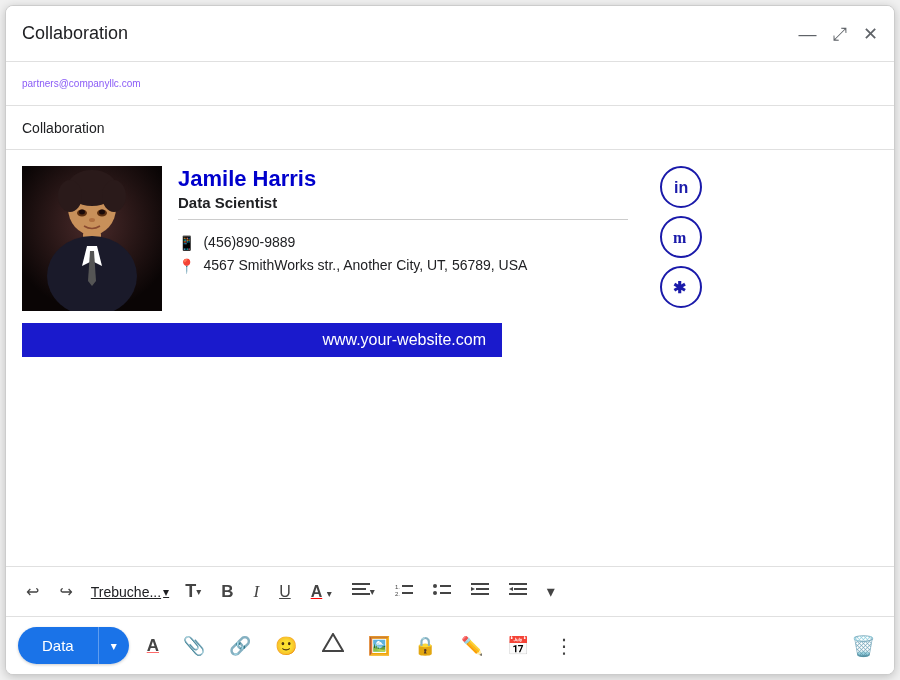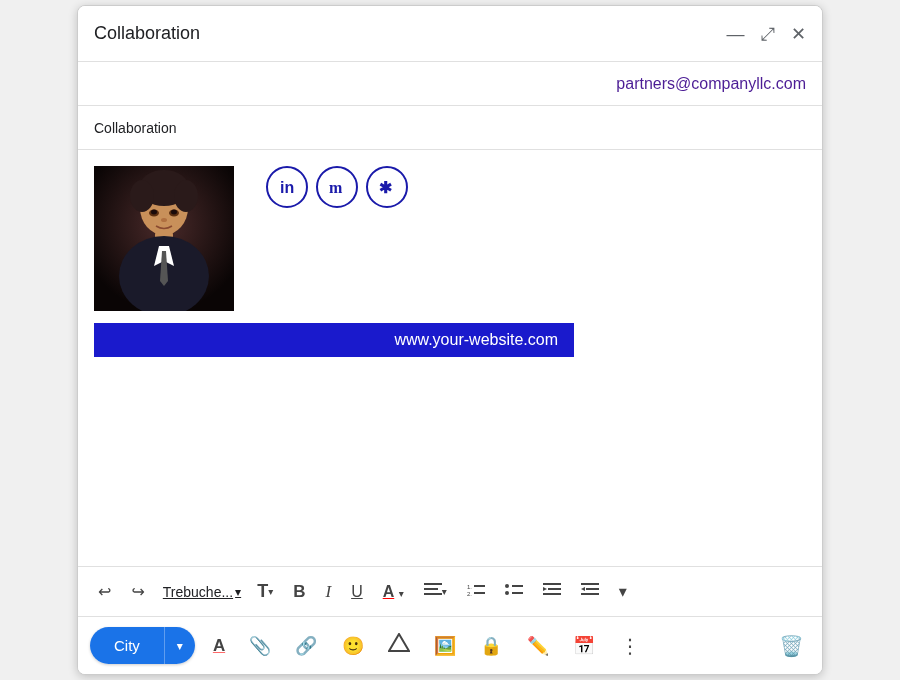--- a/index.html
+++ b/index.html
@@ -8,21 +8,21 @@
       background: #f0f0f0;
       display: flex;
       justify-content: center;
       align-items: center;
       width: 900px;
       height: 680px;
       overflow: hidden;
     }
 
     .window {
-      width: 746px;
+      width: 890px;
       height: 670px;
       background: #fff;
       border: 1px solid #ccc;
       border-radius: 8px;
       display: flex;
       flex-direction: column;
       box-shadow: 0 2px 10px rgba(0,0,0,0.2);
       overflow: hidden;
     }
 
@@ -60,24 +60,23 @@
 
     
     .field-row {
       display: flex;
       align-items: center;
       padding: 8px 16px;
       border-bottom: 1px solid #e0e0e0;
       min-height: 44px;
     }
     .field-value {
-      font-size: 16px;
-      color: #4c1d95;
+      font-size: 10px;
+      color: #8b5cf6;
       flex: 1;
-      text-align: right;
     }
 
     
     .subject-row {
       display: flex;
       align-items: center;
       padding: 8px 16px;
       border-bottom: 1px solid #e0e0e0;
       min-height: 44px;
     }
@@ -151,21 +150,21 @@
 
     .sig-icon {
       color: #1a1aaa;
       font-size: 14px;
       flex-shrink: 0;
       margin-top: 1px;
     }
 
     .sig-social {
       display: flex;
-      flex-direction: row;
+      flex-direction: column;
       gap: 8px;
       margin-left: 16px;
     }
 
     .social-icon {
       width: 42px;
       height: 42px;
       border-radius: 50%;
       border: 2px solid #1a1aaa;
       display: flex;
@@ -357,20 +356,34 @@
             <ellipse cx="60" cy="47" rx="5" ry="3.5" fill="#5a2e10"></ellipse>
             <ellipse cx="80" cy="47" rx="5" ry="3.5" fill="#5a2e10"></ellipse>
             <ellipse cx="60" cy="46" rx="3" ry="2.5" fill="#1a0a0a"></ellipse>
             <ellipse cx="80" cy="46" rx="3" ry="2.5" fill="#1a0a0a"></ellipse>
             <path d="M62 60 Q70 65 78 60" stroke="#8a4a30" stroke-width="1.5" fill="none"></path>
 
             <ellipse cx="70" cy="54" rx="3" ry="2" fill="#b07040"></ellipse>
           </svg>
         </div>
 
+        <div class="sig-info">
+          <div class="sig-name">Jamile Harris</div>
+          <div class="sig-title">Data Scientist</div>
+          <div class="sig-contact">
+            <div class="sig-contact-item">
+              <span class="sig-icon">📱</span>
+              <span>(456)890-9889</span>
+            </div>
+            <div class="sig-contact-item">
+              <span class="sig-icon">📍</span>
+              <span>4567 SmithWorks str., Another City, UT, 56789, USA</span>
+            </div>
+          </div>
+        </div>
 
         <div class="sig-social">
           <div class="social-icon">
             <svg width="22" height="22" viewBox="0 0 22 22" xmlns="http://www.w3.org/2000/svg">
               <text x="4" y="17" font-size="16" font-weight="bold" fill="#1a1aaa" font-family="Arial">in</text>
             </svg>
           </div>
           <div class="social-icon">
             <svg width="22" height="22" viewBox="0 0 22 22" xmlns="http://www.w3.org/2000/svg">
               <text x="3" y="17" font-size="16" font-weight="bold" fill="#1a1aaa" font-family="serif">m</text>
@@ -481,21 +494,21 @@
       </span>
     </button>
 
     <button class="toolbar-btn">
       <span>▾</span>
     </button>
   </div>
 
   <div class="action-bar">
     <div class="send-btn-group">
-      <button class="send-btn">City</button>
+      <button class="send-btn">Data</button>
       <button class="send-dropdown-btn">
         <span>▾</span>
       </button>
     </div>
 
     <button class="action-icon-btn">
       <span style="font-weight:bold; text-decoration: underline; text-decoration-color: #ff6b6b; font-size:17px;">A</span>
     </button>
 
     <button class="action-icon-btn">

